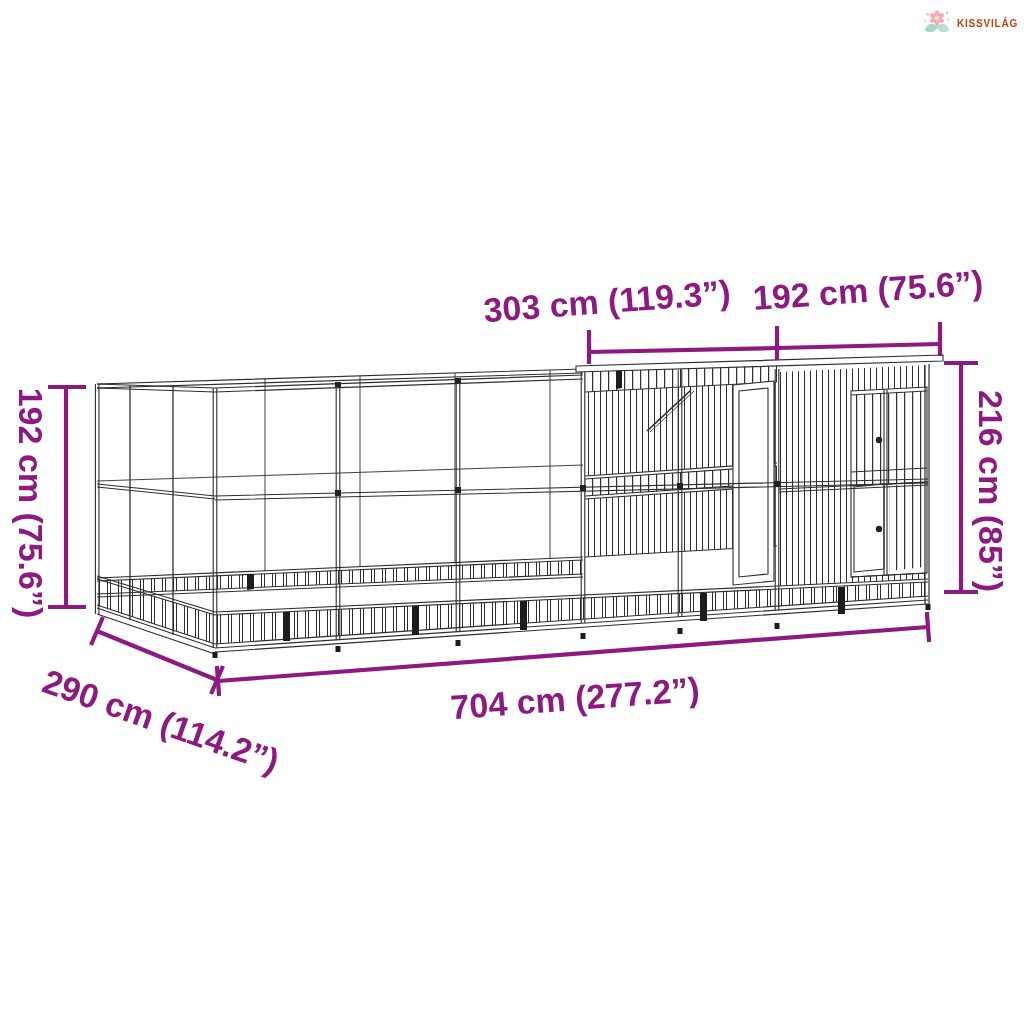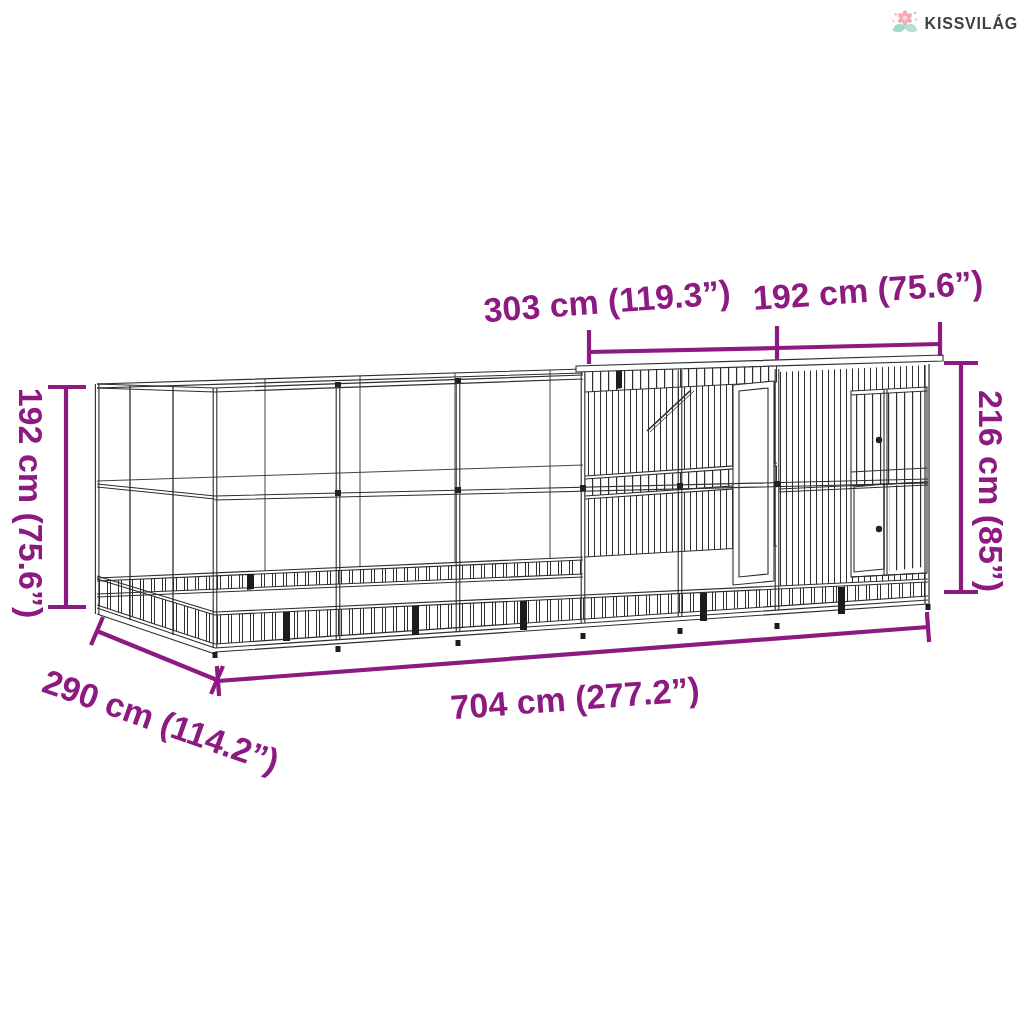--- a/index.html
+++ b/index.html
@@ -8,21 +8,21 @@
   .art{position:absolute;left:0;top:0;}
   .dim{position:absolute;color:#8D1A80;font-weight:700;font-size:34px;line-height:1;
        white-space:nowrap;transform-origin:center;}
   .t303 {left:607px;top:301px;transform:translate(-50%,-50%) rotate(-4.3deg);}
   .t192t{left:868px;top:290px;transform:translate(-50%,-50%) rotate(-4deg);}
   .t192l{left:31px; top:503px;transform:translate(-50%,-50%) rotate(90deg);}
   .t216 {left:991px;top:491px;transform:translate(-50%,-50%) rotate(90deg);}
   .t704 {left:575px;top:698px;transform:translate(-50%,-50%) rotate(-4.3deg);}
   .t290 {left:161px;top:721px;transform:translate(-50%,-50%) rotate(19.5deg);}
   .logo{position:absolute;right:6px;top:8px;display:flex;align-items:center;gap:3px;}
-  .logo-text{color:#404040;font-weight:700;font-size:16px;letter-spacing:.8px;}
+  .logo-text{color:#c2410c;font-weight:700;font-size:10px;letter-spacing:.8px;}
 </style>
 </head>
 <body>
 
 <div class="canvas">
 
 <svg class="art" width="1024" height="1024" viewBox="0 0 1024 1024">
   <defs>
     <pattern id="corr" width="6" height="400" patternUnits="userSpaceOnUse">
       <path d="M0.5,0 V400" stroke="#2e2e2e" stroke-width="1"></path>

